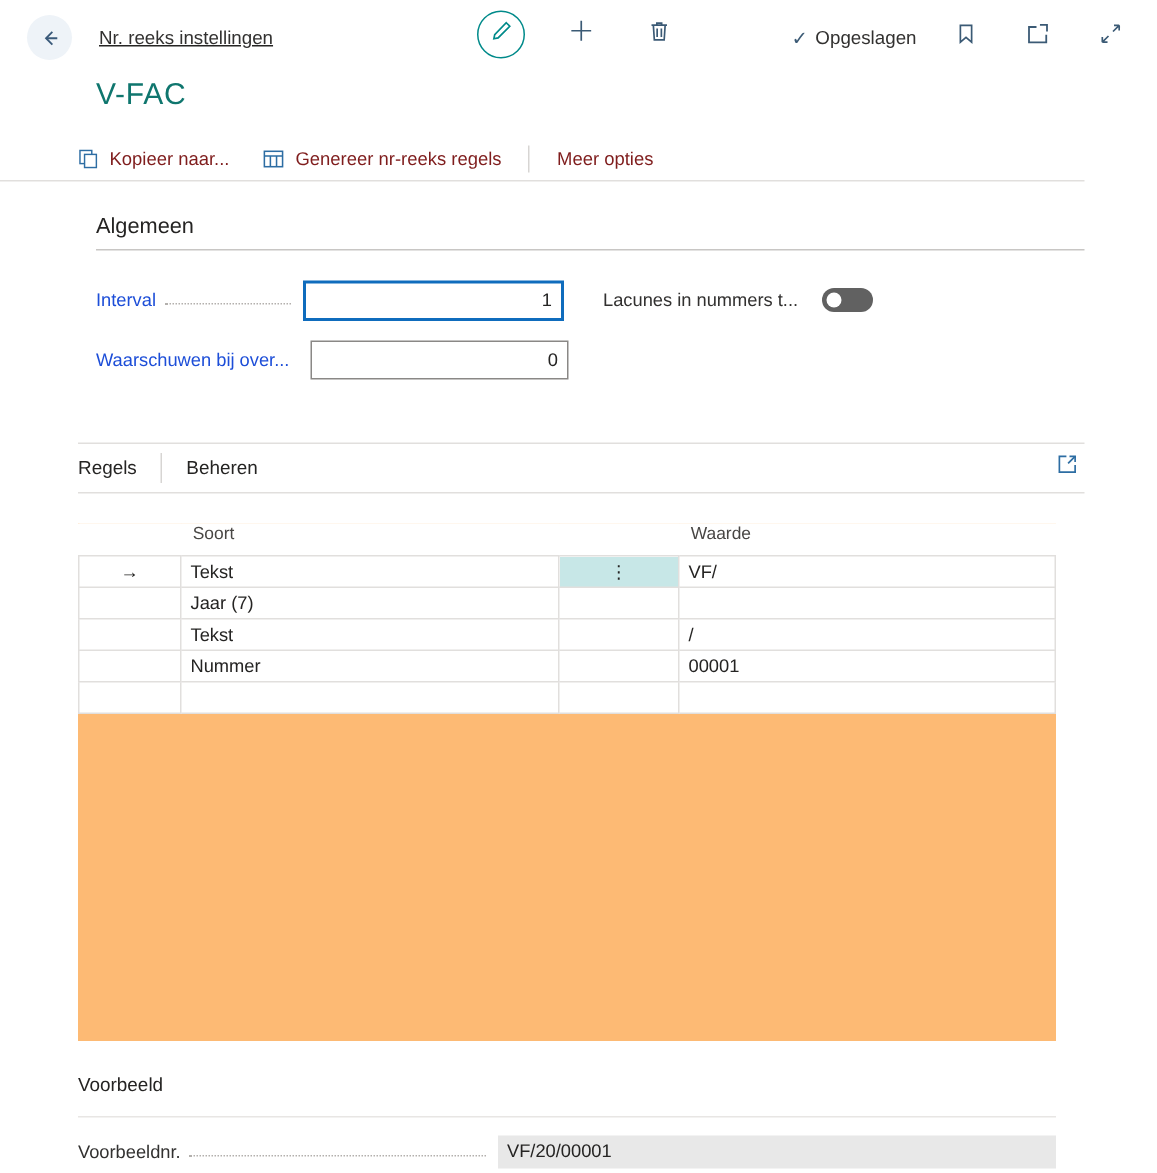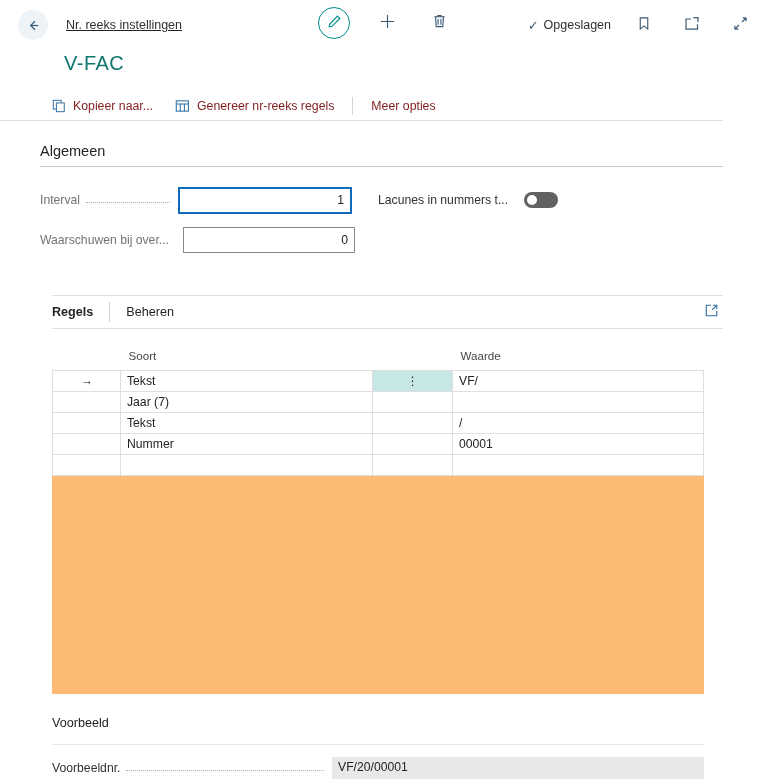--- a/index.html
+++ b/index.html
@@ -113,21 +113,21 @@
   .ribbon-item:first-child { padding-left: 0; }
   .ribbon-sep {
     width: 1px; height: 18px;
     background: #d7d5d3;
     margin: 0 18px 0 4px;
   }
   .ribbon-icon { color: #2d6da3; display:flex; align-items:center; }
 
   
   .section {
-    padding-left: 40px;
+    padding-left: 64px;
     margin-right: 48px;
   }
   .section-title {
     font-size: 14.5px;
     font-weight: 400;
     color: #252423;
     padding: 22px 0 7px 0;
     border-bottom: 1px solid #c8c6c4;
   }
 
@@ -138,21 +138,21 @@
   }
   .field-col-left { width: 312px; }
   .field-row {
     display: flex;
     align-items: center;
     height: 30px;
     margin-bottom: 10px;
   }
   .field-label {
     font-size: 12.2px;
-    color: #737373;
+    color: #1d4ed8;
     white-space: nowrap;
   }
   .dots {
     flex: 1;
     border-bottom: 1px dotted #b3b0ad;
     margin: 0 8px 4px 6px;
     height: 10px;
   }
   .field-input {
     width: 174px;
@@ -209,21 +209,21 @@
     display: flex;
     align-items: center;
     position: relative;
   }
   .lines-tab {
     font-size: 12.6px;
     color: #252423;
     padding-right: 16px;
     cursor: pointer;
   }
-  .lines-tab.active { font-weight: 700; }
+  .lines-tab.active { font-weight: 400; }
   .vsep {
     width: 1px; height: 20px;
     background: #d7d5d3;
     margin-right: 16px;
   }
   .expand-icon {
     position: absolute;
     right: 4px;
     color: #2d6da3;
     cursor: pointer;

